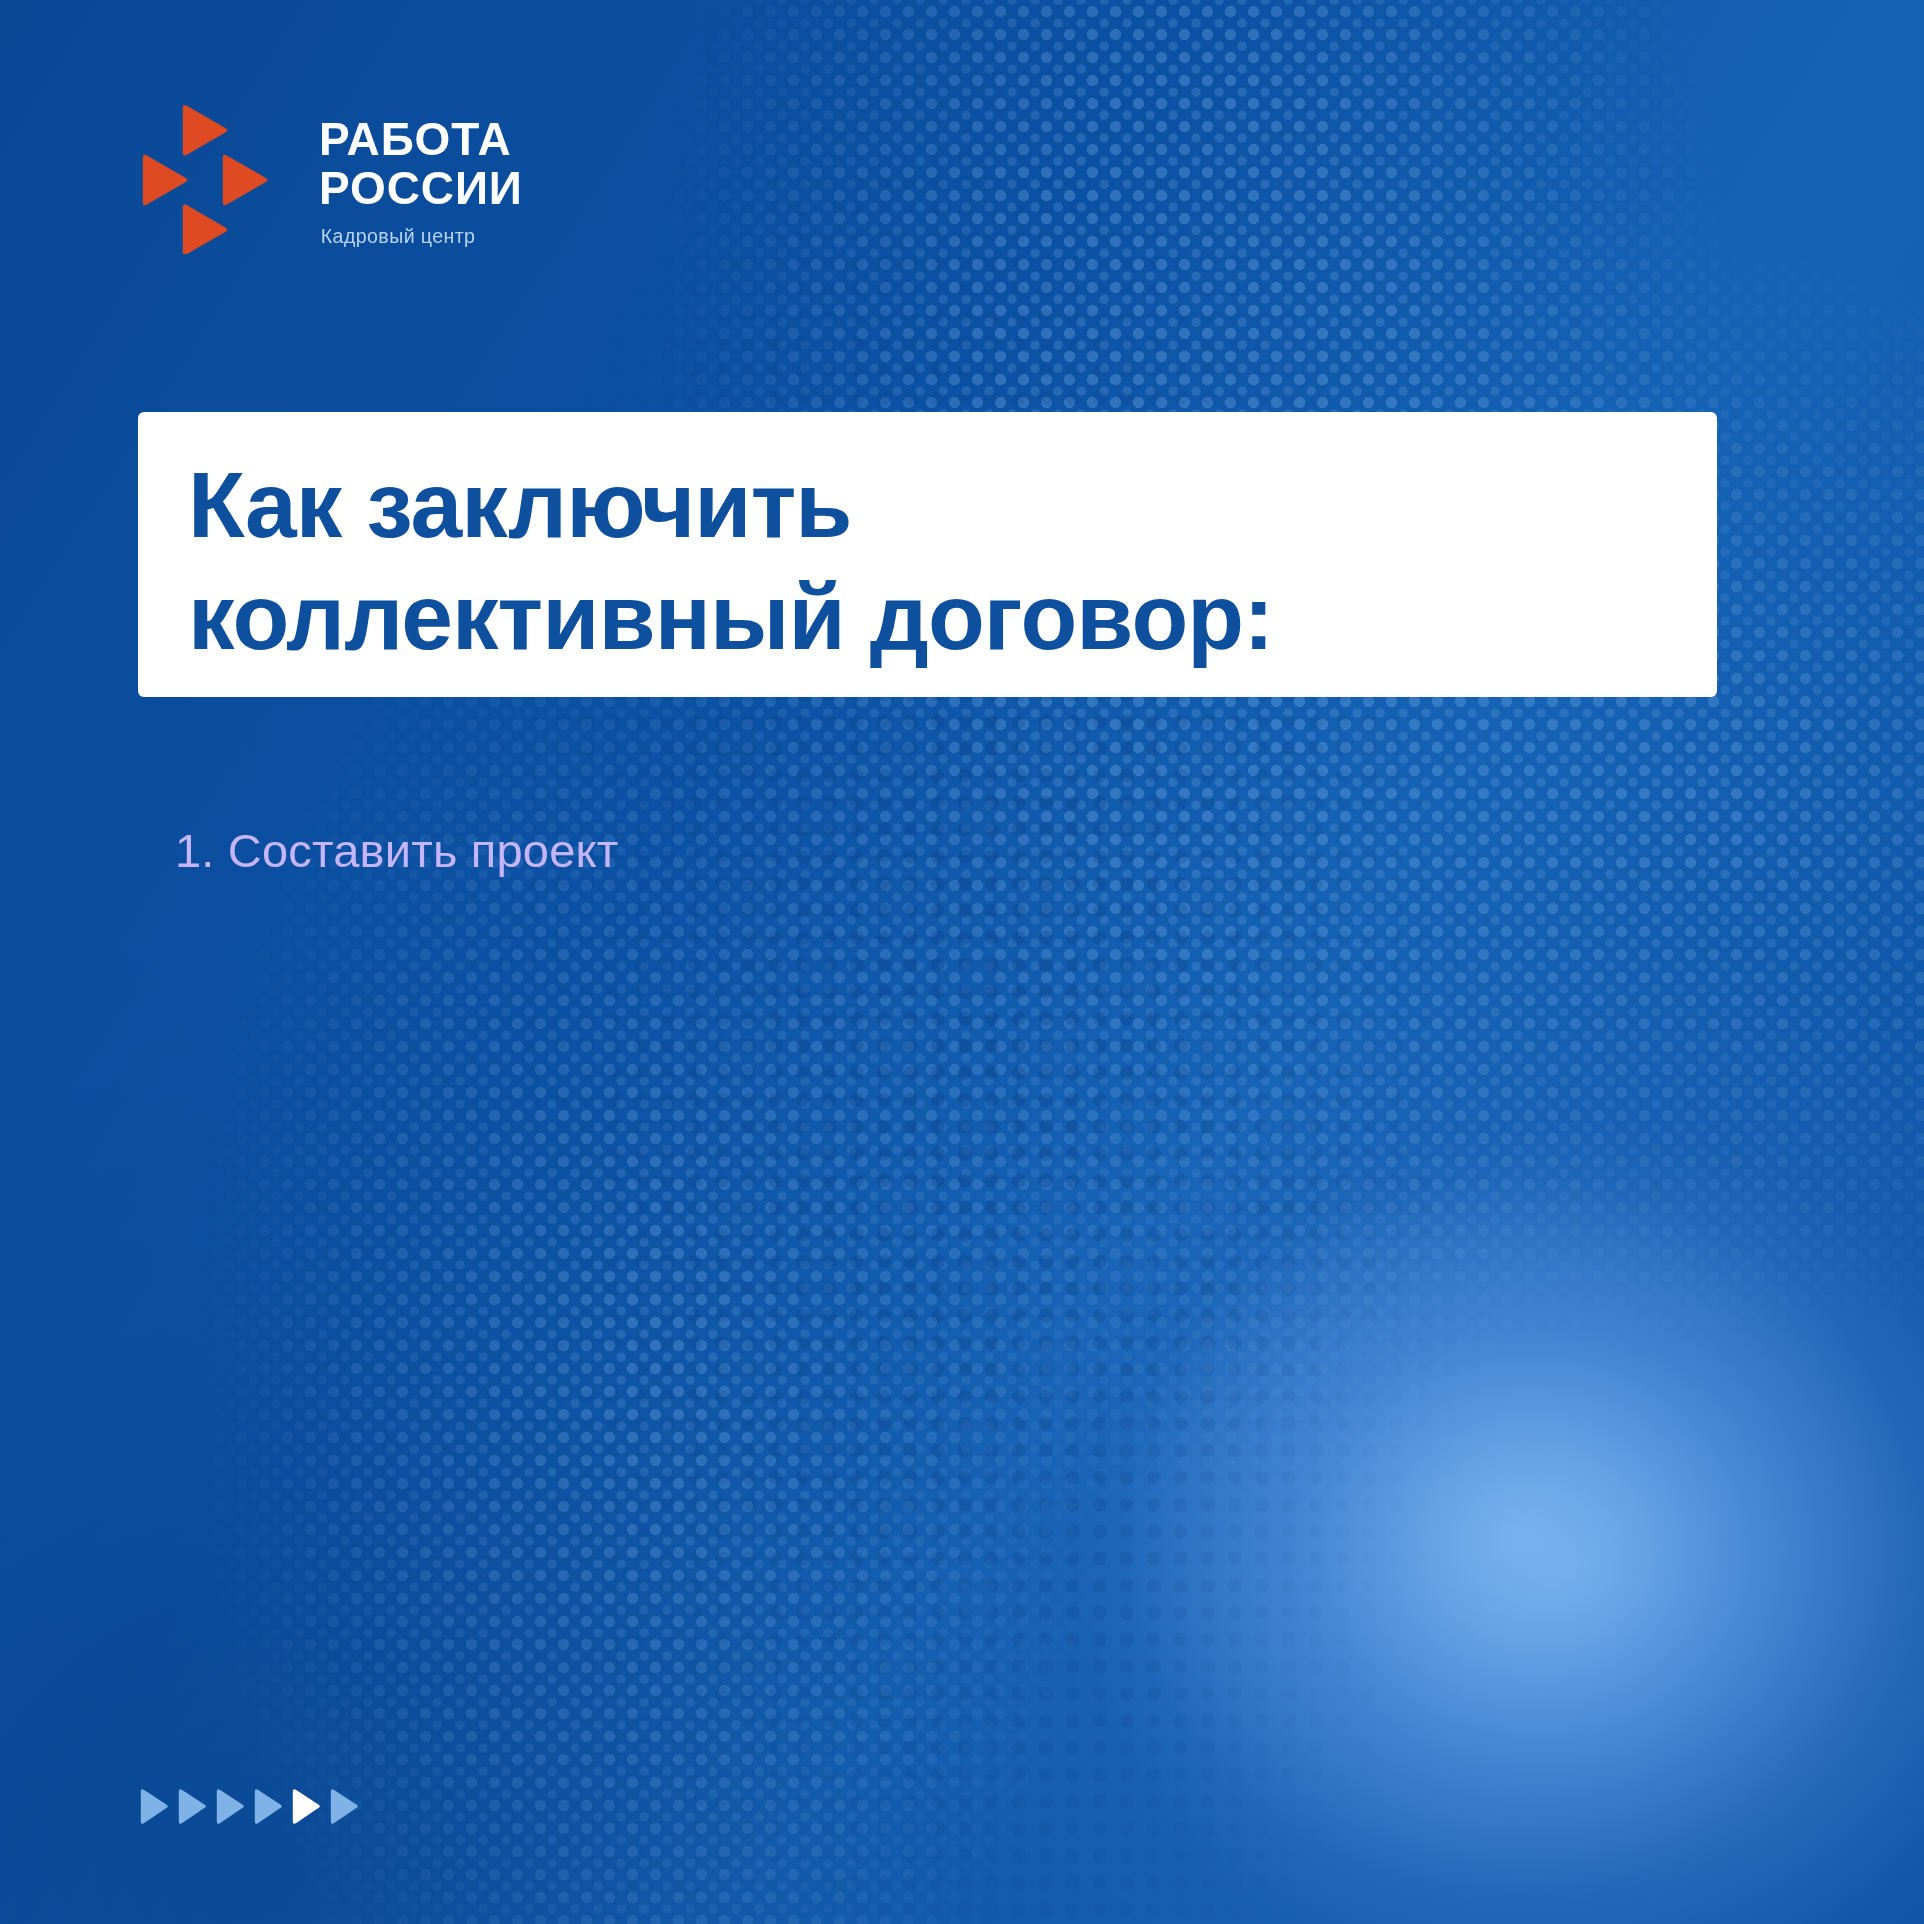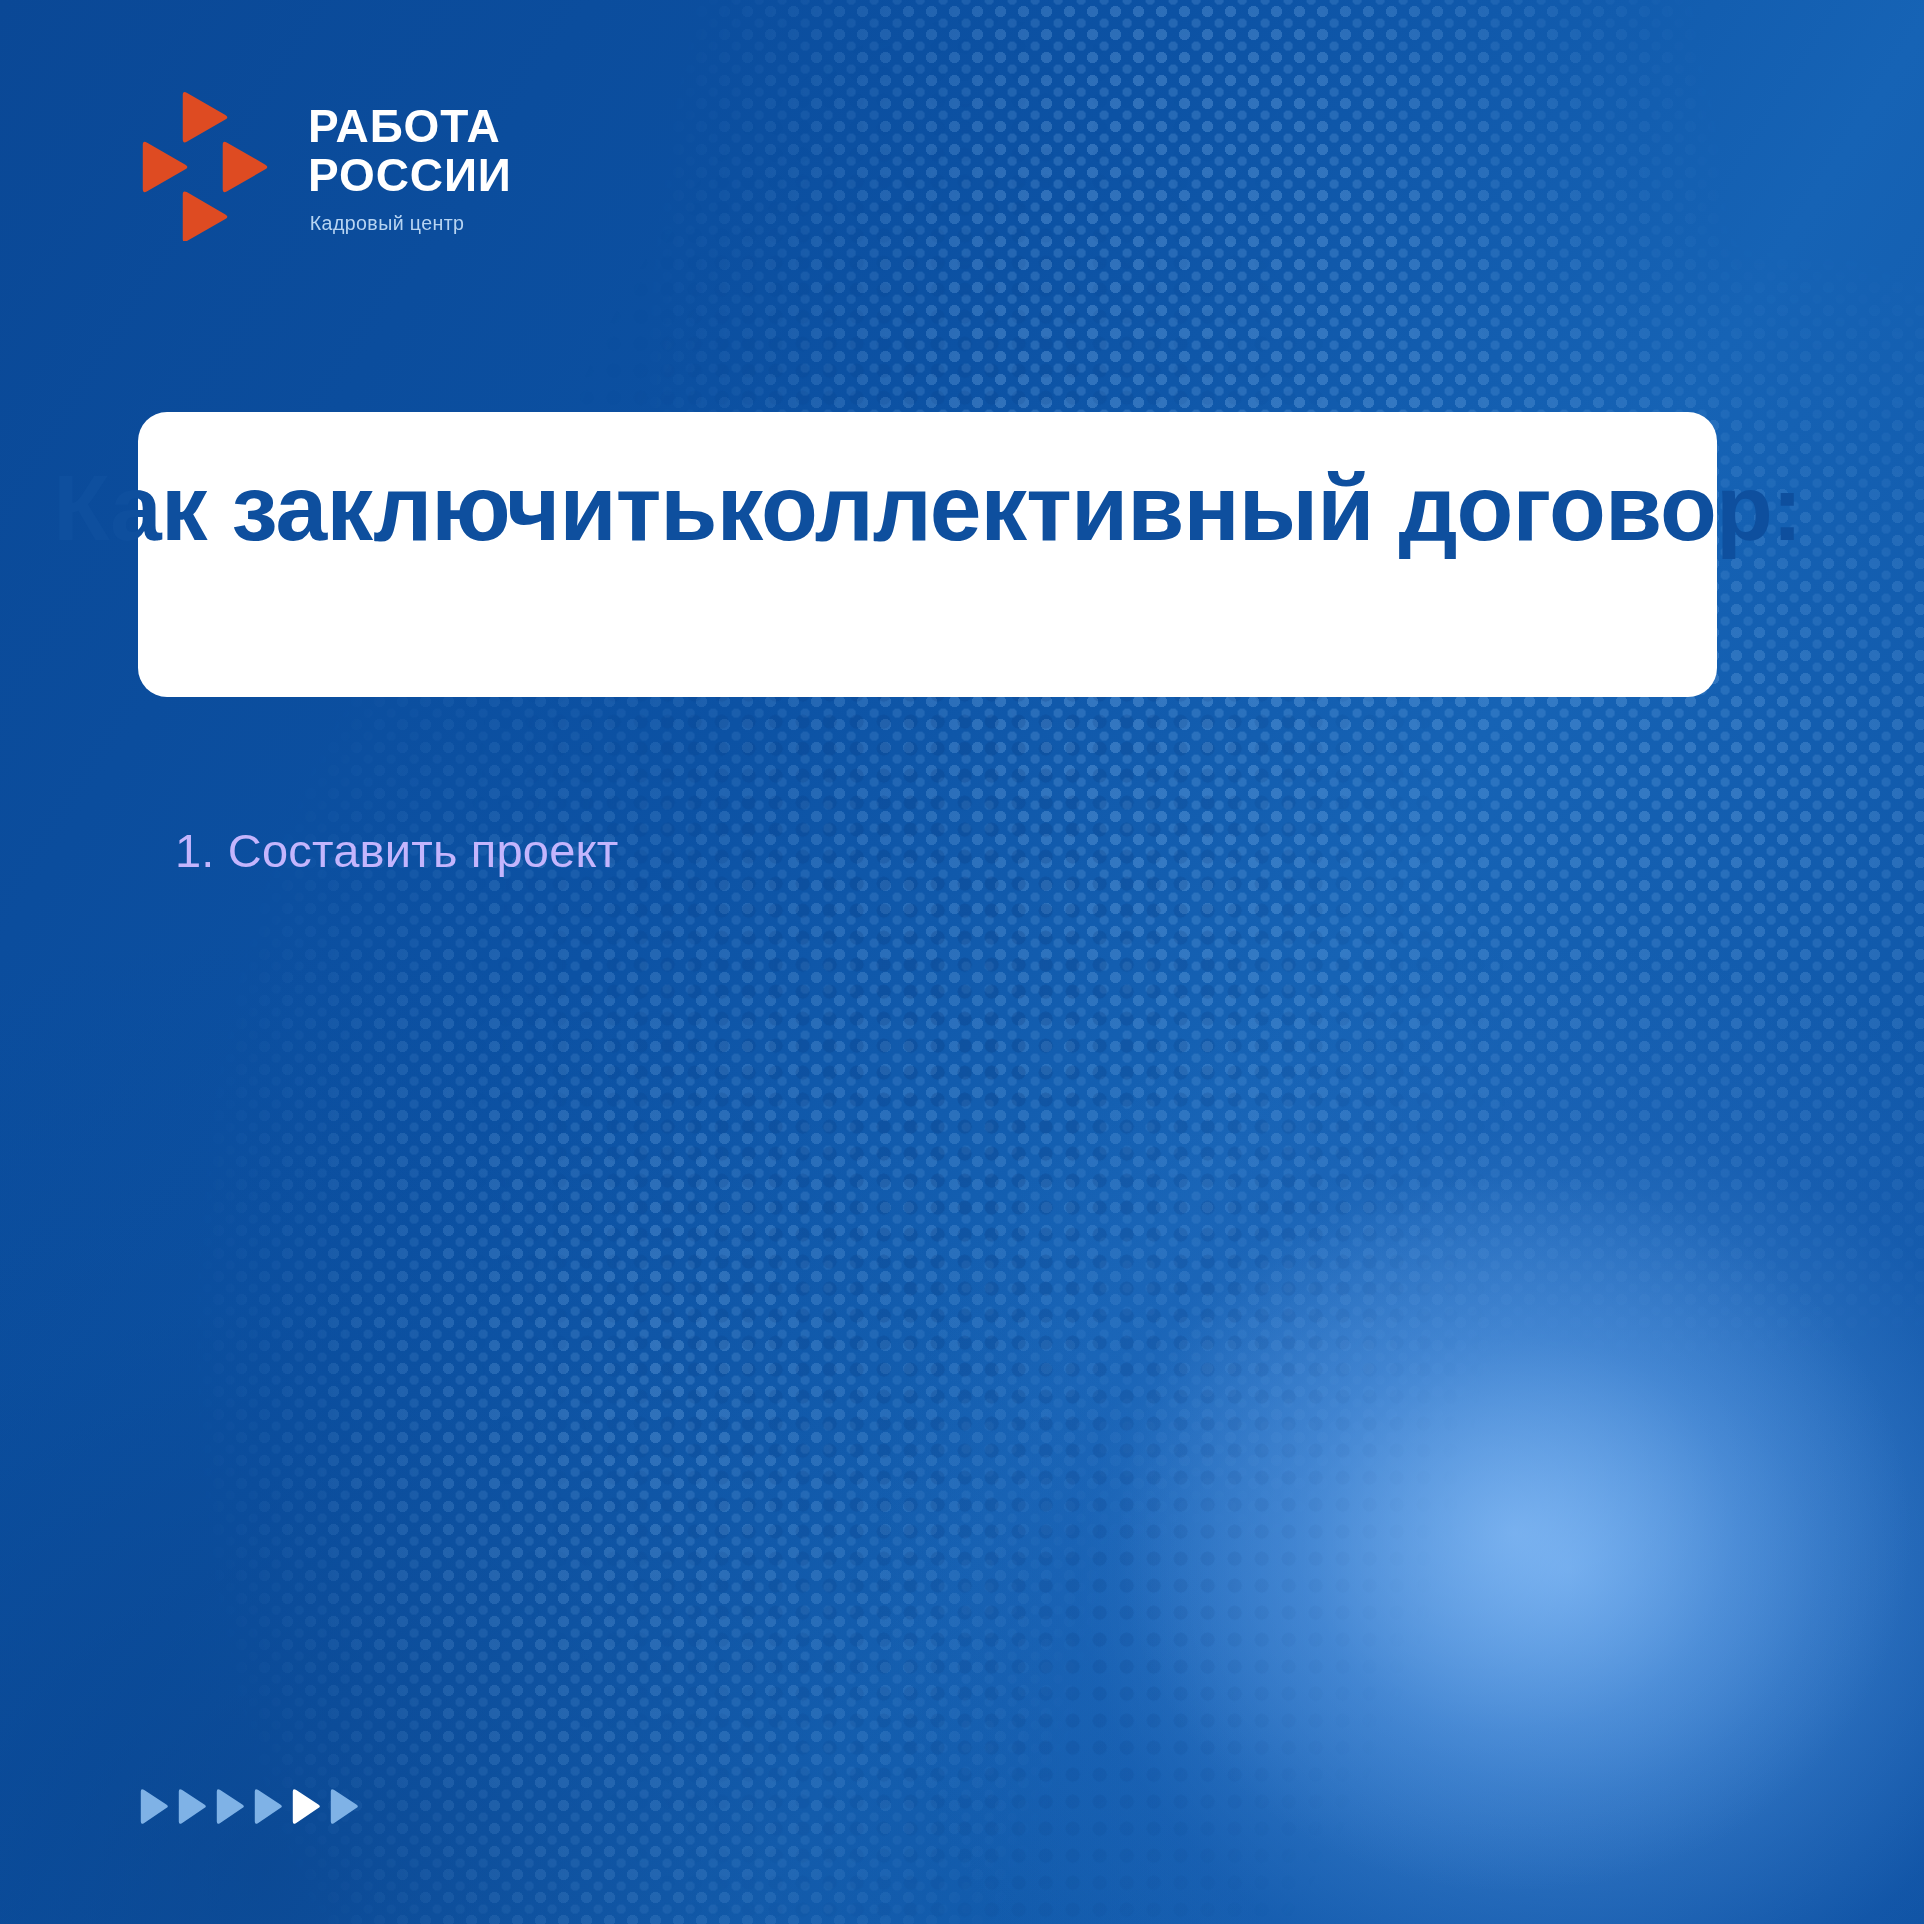--- a/index.html
+++ b/index.html
@@ -73,24 +73,24 @@
     background: radial-gradient(ellipse 552px 499px at 1515px 1533px,
       rgba(150,200,255,0.55) 0%,
       rgba(110,170,240,0.28) 40%,
       rgba(80,145,225,0.0) 72%);
   }
 
   
   .logo {
     position: absolute;
     left: 141px;
-    top: 91px;
+    top: 104px;
     display: flex;
     align-items: center;
-    gap: 32px;
+    gap: 43px;
   }
   .logo-mark {
     position: relative;
     width: 135px;
     height: 150px;
     flex: 0 0 auto;
   }
   .logo-words { padding-top: 5.3px; }
   .logo-line {
     color: #ffffff;
@@ -111,23 +111,24 @@
   }
 
   
   .title-card {
     position: absolute;
     left: 138px;
     top: 412px;
     width: 1579px;
     height: 285px;
     background: #ffffff;
-    border-radius: 29px;
+    border-radius: 6px;
     padding: 41px 50px 27px 50px;
     display: flex;
+    flex-direction: column;
     justify-content: center;
   }
   .title-line {
     color: #0e4f9e;
     font-weight: 700;
     font-size: 93px;
     line-height: 1.20;
     letter-spacing: -0.9px;
     white-space: nowrap;
   }

